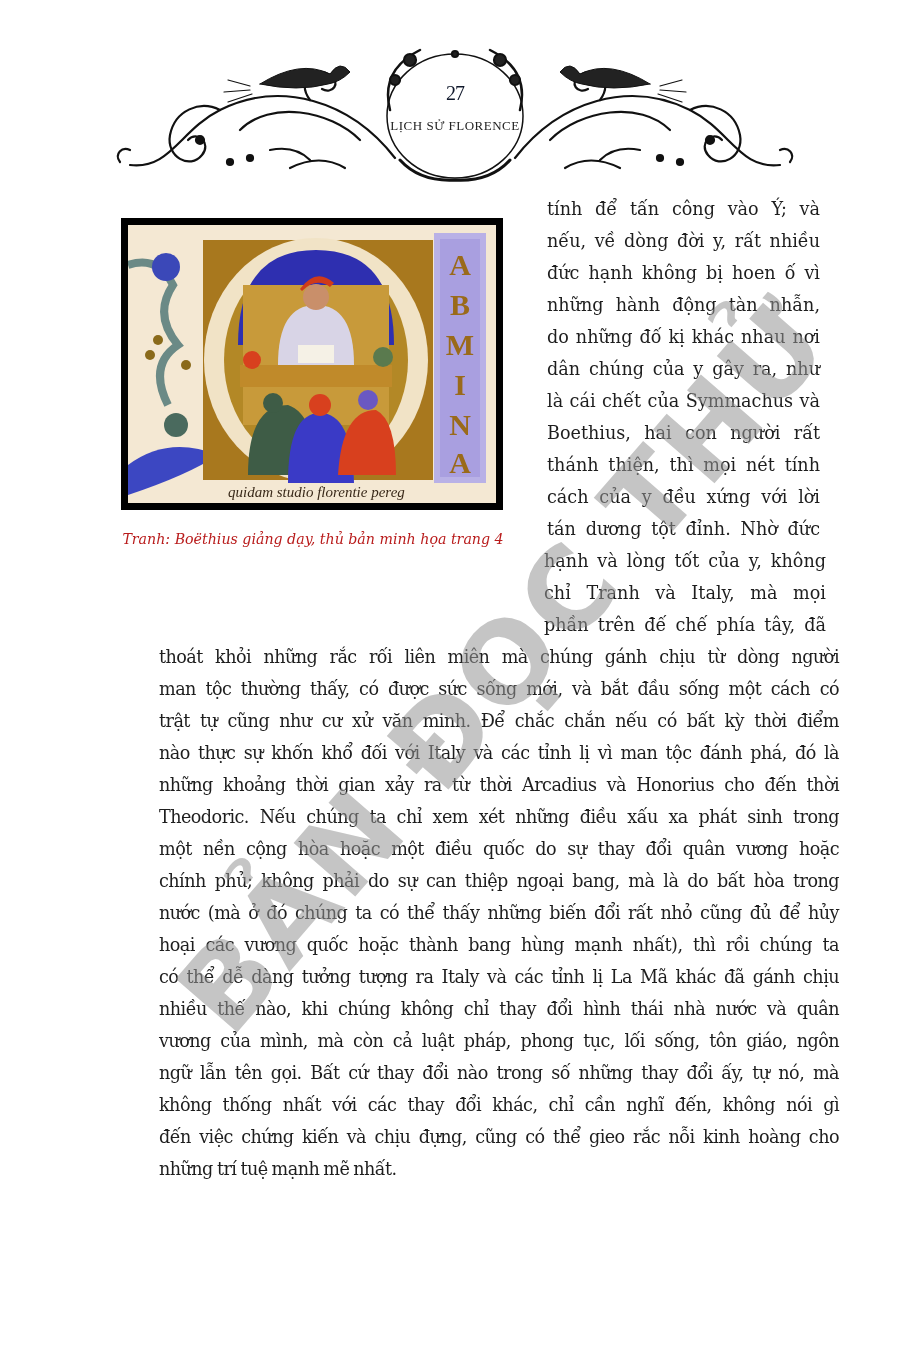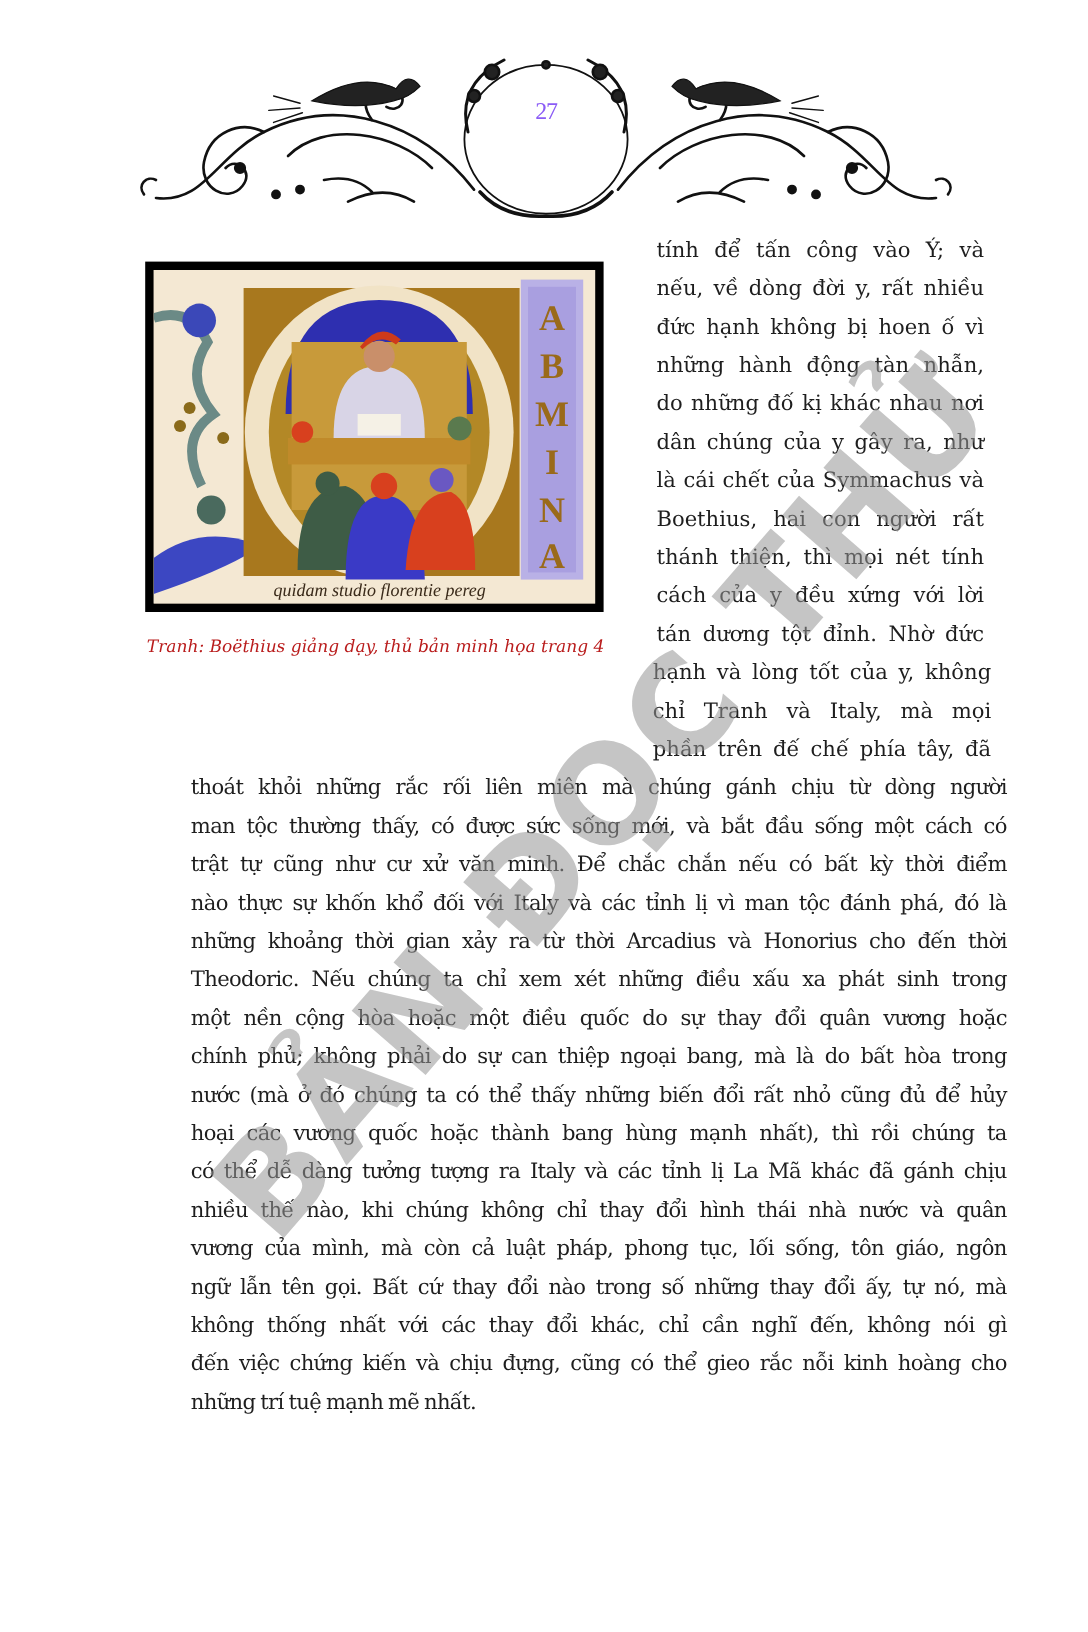--- a/index.html
+++ b/index.html
@@ -1,21 +1,21 @@
 <!DOCTYPE html>
 <html><head>
   <meta charset="utf-8">
   <style>
     html, body { margin: 0; padding: 0; background: #ffffff; }
     body { width: 907px; height: 1360px; position: relative; overflow: hidden; font-family: "DejaVu Serif", "Liberation Serif", serif; color: #1e1e1e; }
 
     
     .header { position: absolute; left: 110px; top: 40px; width: 690px; height: 160px; }
     .header svg { position: absolute; left: 0; top: 0; }
-    .page-number { position: absolute; left: 0; width: 690px; top: 42px; text-align: center; font-family: "Liberation Serif", serif; font-size: 20px; letter-spacing: -1px; color: #8b5cf6; font-weight: normal; }
+    .page-number { position: absolute; left: 0; width: 690px; top: 42px; text-align: center; font-family: "Liberation Serif", serif; font-size: 20px; letter-spacing: -1px; color: #0f172a; font-weight: normal; }
     .running-title { position: absolute; left: 0; width: 690px; top: 78px; text-align: center; font-family: "Liberation Serif", serif; font-size: 13px; letter-spacing: 0.5px; color: #222; }
 
     
     .figure-frame { position: absolute; left: 121px; top: 218px; width: 382px; height: 292px; background: #000; box-sizing: border-box; padding: 7px; }
     .figure-art { position: relative; width: 100%; height: 100%; overflow: hidden; background: #f3e7d2; }
     .caption { position: absolute; left: 108px; width: 410px; top: 528px; text-align: center; font-family: "DejaVu Serif", serif; font-style: italic; font-size: 14.2px; line-height: 22px; color: #b91c1c; }
     .caption div { white-space: nowrap; }
 
     
     .text-line { position: absolute; font-family: "DejaVu Serif", serif; font-size: 17.6px; line-height: 22px; white-space: nowrap; color: #1e1e1e; }
@@ -65,20 +65,21 @@
       <path d="M550 46 l22 -6 M550 50 l26 2 M548 54 l24 8" stroke-width="1.2"></path>
 
       <circle cx="300" cy="20" r="6" fill="#222"></circle>
       <circle cx="390" cy="20" r="6" fill="#222"></circle>
       <circle cx="285" cy="40" r="5" fill="#222"></circle>
       <circle cx="405" cy="40" r="5" fill="#222"></circle>
       <circle cx="345" cy="14" r="3" fill="#222"></circle>
     </g>
   </svg>
   <div class="page-number">27</div>
+  <div class="running-title">LỊCH SỬ FLORENCE</div>
 </div>
 
 <div class="figure-frame">
   <div class="figure-art">
     <svg width="368" height="278" viewBox="0 0 368 278">
 
       <rect width="368" height="278" fill="#f4e8d3"></rect>
 
       <path d="M0 40 q30 -10 45 20 q-20 30 5 60 q-30 20 -10 60" fill="none" stroke="#6b8a86" stroke-width="8"></path>
       <circle cx="38" cy="42" r="14" fill="#3b48b8"></circle>

